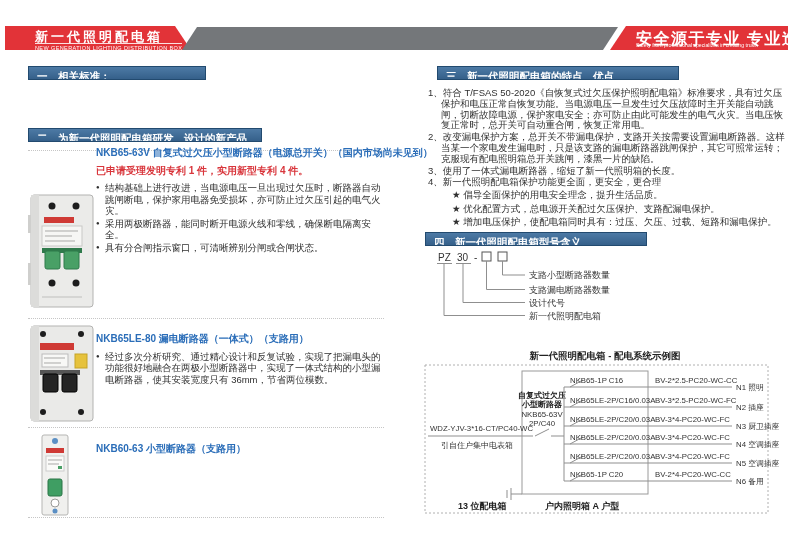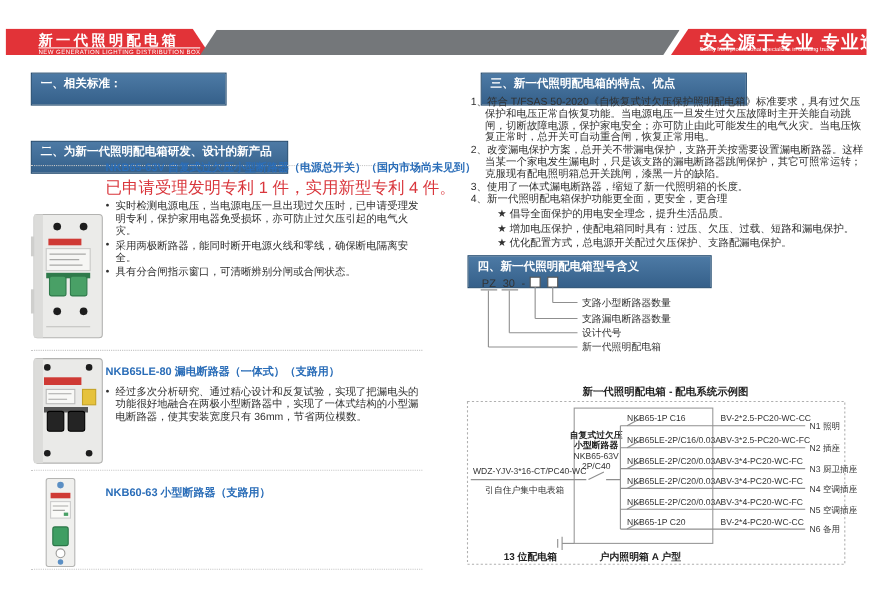--- a/index.html
+++ b/index.html
@@ -14,28 +14,28 @@
   .band-red-right{left:610px;width:178px;background:#e23338;
       clip-path:polygon(16px 0,178px 0,178px 100%,0 100%);}
   .hdr-title{position:absolute;left:30px;top:2px;color:#fff;font-weight:bold;
       font-size:13px;letter-spacing:3px;white-space:nowrap;}
   .hdr-sub{position:absolute;left:30px;top:17px;color:#fff;font-size:5.5px;
       letter-spacing:.4px;border-top:1px solid rgba(255,255,255,.85);padding-top:1px;white-space:nowrap;}
   .hdr-slogan{position:absolute;left:26px;top:3px;color:#fff;font-weight:bold;
       font-size:16px;letter-spacing:1.5px;white-space:nowrap;}
   .hdr-slogan-en{position:absolute;left:26px;top:16px;color:#fff;font-size:5.2px;white-space:nowrap;}
   
-  .secbar{position:absolute;height:30px;line-height:18px;box-sizing:border-box;
+  .secbar{position:absolute;height:14px;line-height:18px;box-sizing:border-box;
       padding:0 8px;color:#fff;font-size:10.5px;font-weight:bold;white-space:nowrap;overflow:hidden;
       background:linear-gradient(180deg,#4d7aa5 0%,#35608a 100%);border:1px solid #224a6f;}
   
   .txt{position:absolute;font-size:9.5px;line-height:11.5px;color:#303030;}
   .std-item{white-space:nowrap;line-height:15px;}
   .pname{color:#2a6db8;font-weight:bold;font-size:10px;white-space:nowrap;}
-  .patent{color:#d9363c;font-weight:normal;font-size:15px;margin-top:6px;white-space:nowrap;}
+  .patent{color:#d9363c;font-weight:bold;font-size:10px;margin-top:6px;white-space:nowrap;}
   ul.blts{margin:6px 0 0 0;padding:0;list-style:none;}
   ul.blts li{position:relative;padding-left:9px;margin:0 0 1px 0;}
   ul.blts li::before{content:"●";position:absolute;left:0;top:0;font-size:6px;line-height:11.5px;}
   .feat-item{padding-left:13px;text-indent:-13px;margin-bottom:1px;line-height:10.8px;}
   .star-item{padding-left:24px;line-height:11.5px;margin-bottom:2px;}
   .dotline{position:absolute;border-top:1px dotted #c6c6c6;height:0;}
   .prodsvg{position:absolute;}
   svg text{fill:#333;font-family:"Liberation Sans","DejaVu Sans",sans-serif;}
   svg .ln{stroke:#8f8f8f;stroke-width:1;fill:none;}
   svg .bold{font-weight:bold;fill:#222;}
@@ -76,21 +76,21 @@
     <rect x="17" y="58" width="15" height="18" rx="2" fill="#49a066" stroke="#2f7a4b"></rect>
     <rect x="36" y="58" width="15" height="18" rx="2" fill="#49a066" stroke="#2f7a4b"></rect>
     <circle cx="24" cy="90" r="3.5" fill="#1d1d1d"></circle>
     <circle cx="48" cy="90" r="3.5" fill="#1d1d1d"></circle>
     <line x1="14" y1="104" x2="54" y2="104" stroke="#bfbfbd"></line>
   </svg>
   <div class="txt" style="left:96px;top:147px;width:290px;">
     <div class="pname">NKB65-63V 自复式过欠压小型断路器（电源总开关）（国内市场尚未见到）</div>
     <div class="patent">已申请受理发明专利 1 件，实用新型专利 4 件。</div>
     <ul class="blts">
-      <li>实时检测电源电压，当电源电压一旦出现过欠压时，已申请受理发明专利，保护家用电器免受损坏，亦可防止过欠压引起的电气火灾。</li>
+      <li>结构基础上进行改进，当电源电压一旦出现过欠压时，断路器自动跳闸断电，保护家用电器免受损坏，亦可防止过欠压引起的电气火灾。</li>
       <li>采用两极断路器，能同时断开电源火线和零线，确保断电隔离安全。</li>
       <li>具有分合闸指示窗口，可清晰辨别分闸或合闸状态。</li>
     </ul>
   </div>
 
   <div class="dotline" style="left:28px;top:318px;width:356px;"></div>
 
   <svg class="prodsvg" style="left:28px;top:324px;" width="70" height="100" viewBox="0 0 70 100">
     <rect x="3" y="2" width="62" height="95" rx="3" fill="#eaeae8" stroke="#b3b3b1"></rect>
     <rect x="3" y="2" width="8" height="95" fill="#dcdcda"></rect>
@@ -134,22 +134,22 @@
 
   <div class="dotline" style="left:28px;top:517px;width:356px;"></div>
 
   <div class="secbar" style="left:437px;top:66px;width:242px;">三、新一代照明配电箱的特点、优点</div>
   <div class="txt" style="left:428px;top:88px;width:362px;">
     <div class="feat-item">1、符合 T/FSAS 50-2020《自恢复式过欠压保护照明配电箱》标准要求，具有过欠压保护和电压正常自恢复功能。当电源电压一旦发生过欠压故障时主开关能自动跳闸，切断故障电源，保护家电安全；亦可防止由此可能发生的电气火灾。当电压恢复正常时，总开关可自动重合闸，恢复正常用电。</div>
     <div class="feat-item">2、改变漏电保护方案，总开关不带漏电保护，支路开关按需要设置漏电断路器。这样当某一个家电发生漏电时，只是该支路的漏电断路器跳闸保护，其它可照常运转；克服现有配电照明箱总开关跳闸，漆黑一片的缺陷。</div>
     <div class="feat-item">3、使用了一体式漏电断路器，缩短了新一代照明箱的长度。</div>
     <div class="feat-item">4、新一代照明配电箱保护功能更全面，更安全，更合理</div>
     <div class="star-item">★ 倡导全面保护的用电安全理念，提升生活品质。</div>
+    <div class="star-item">★ 优化配置方式，总电源开关配过欠压保护、支路配漏电保护。</div>
     <div class="star-item">★ 增加电压保护，使配电箱同时具有：过压、欠压、过载、短路和漏电保护。</div>
-    <div class="star-item">★ 优化配置方式，总电源开关配过欠压保护、支路配漏电保护。</div>
   </div>
 
   <div class="secbar" style="left:425px;top:232px;width:222px;">四、新一代照明配电箱型号含义</div>
   <svg style="position:absolute;left:425px;top:248px;" width="330" height="74" viewBox="0 0 330 74">
     <text x="13" y="13" font-size="10">PZ</text>
     <text x="32" y="13" font-size="10">30</text>
     <text x="49" y="13" font-size="10">-</text>
     <line class="ln" x1="12" y1="15.5" x2="27" y2="15.5" stroke="#555"></line>
     <line class="ln" x1="31" y1="15.5" x2="46" y2="15.5" stroke="#555"></line>
     <rect x="57" y="4" width="9" height="9" fill="#fff" stroke="#555"></rect>

